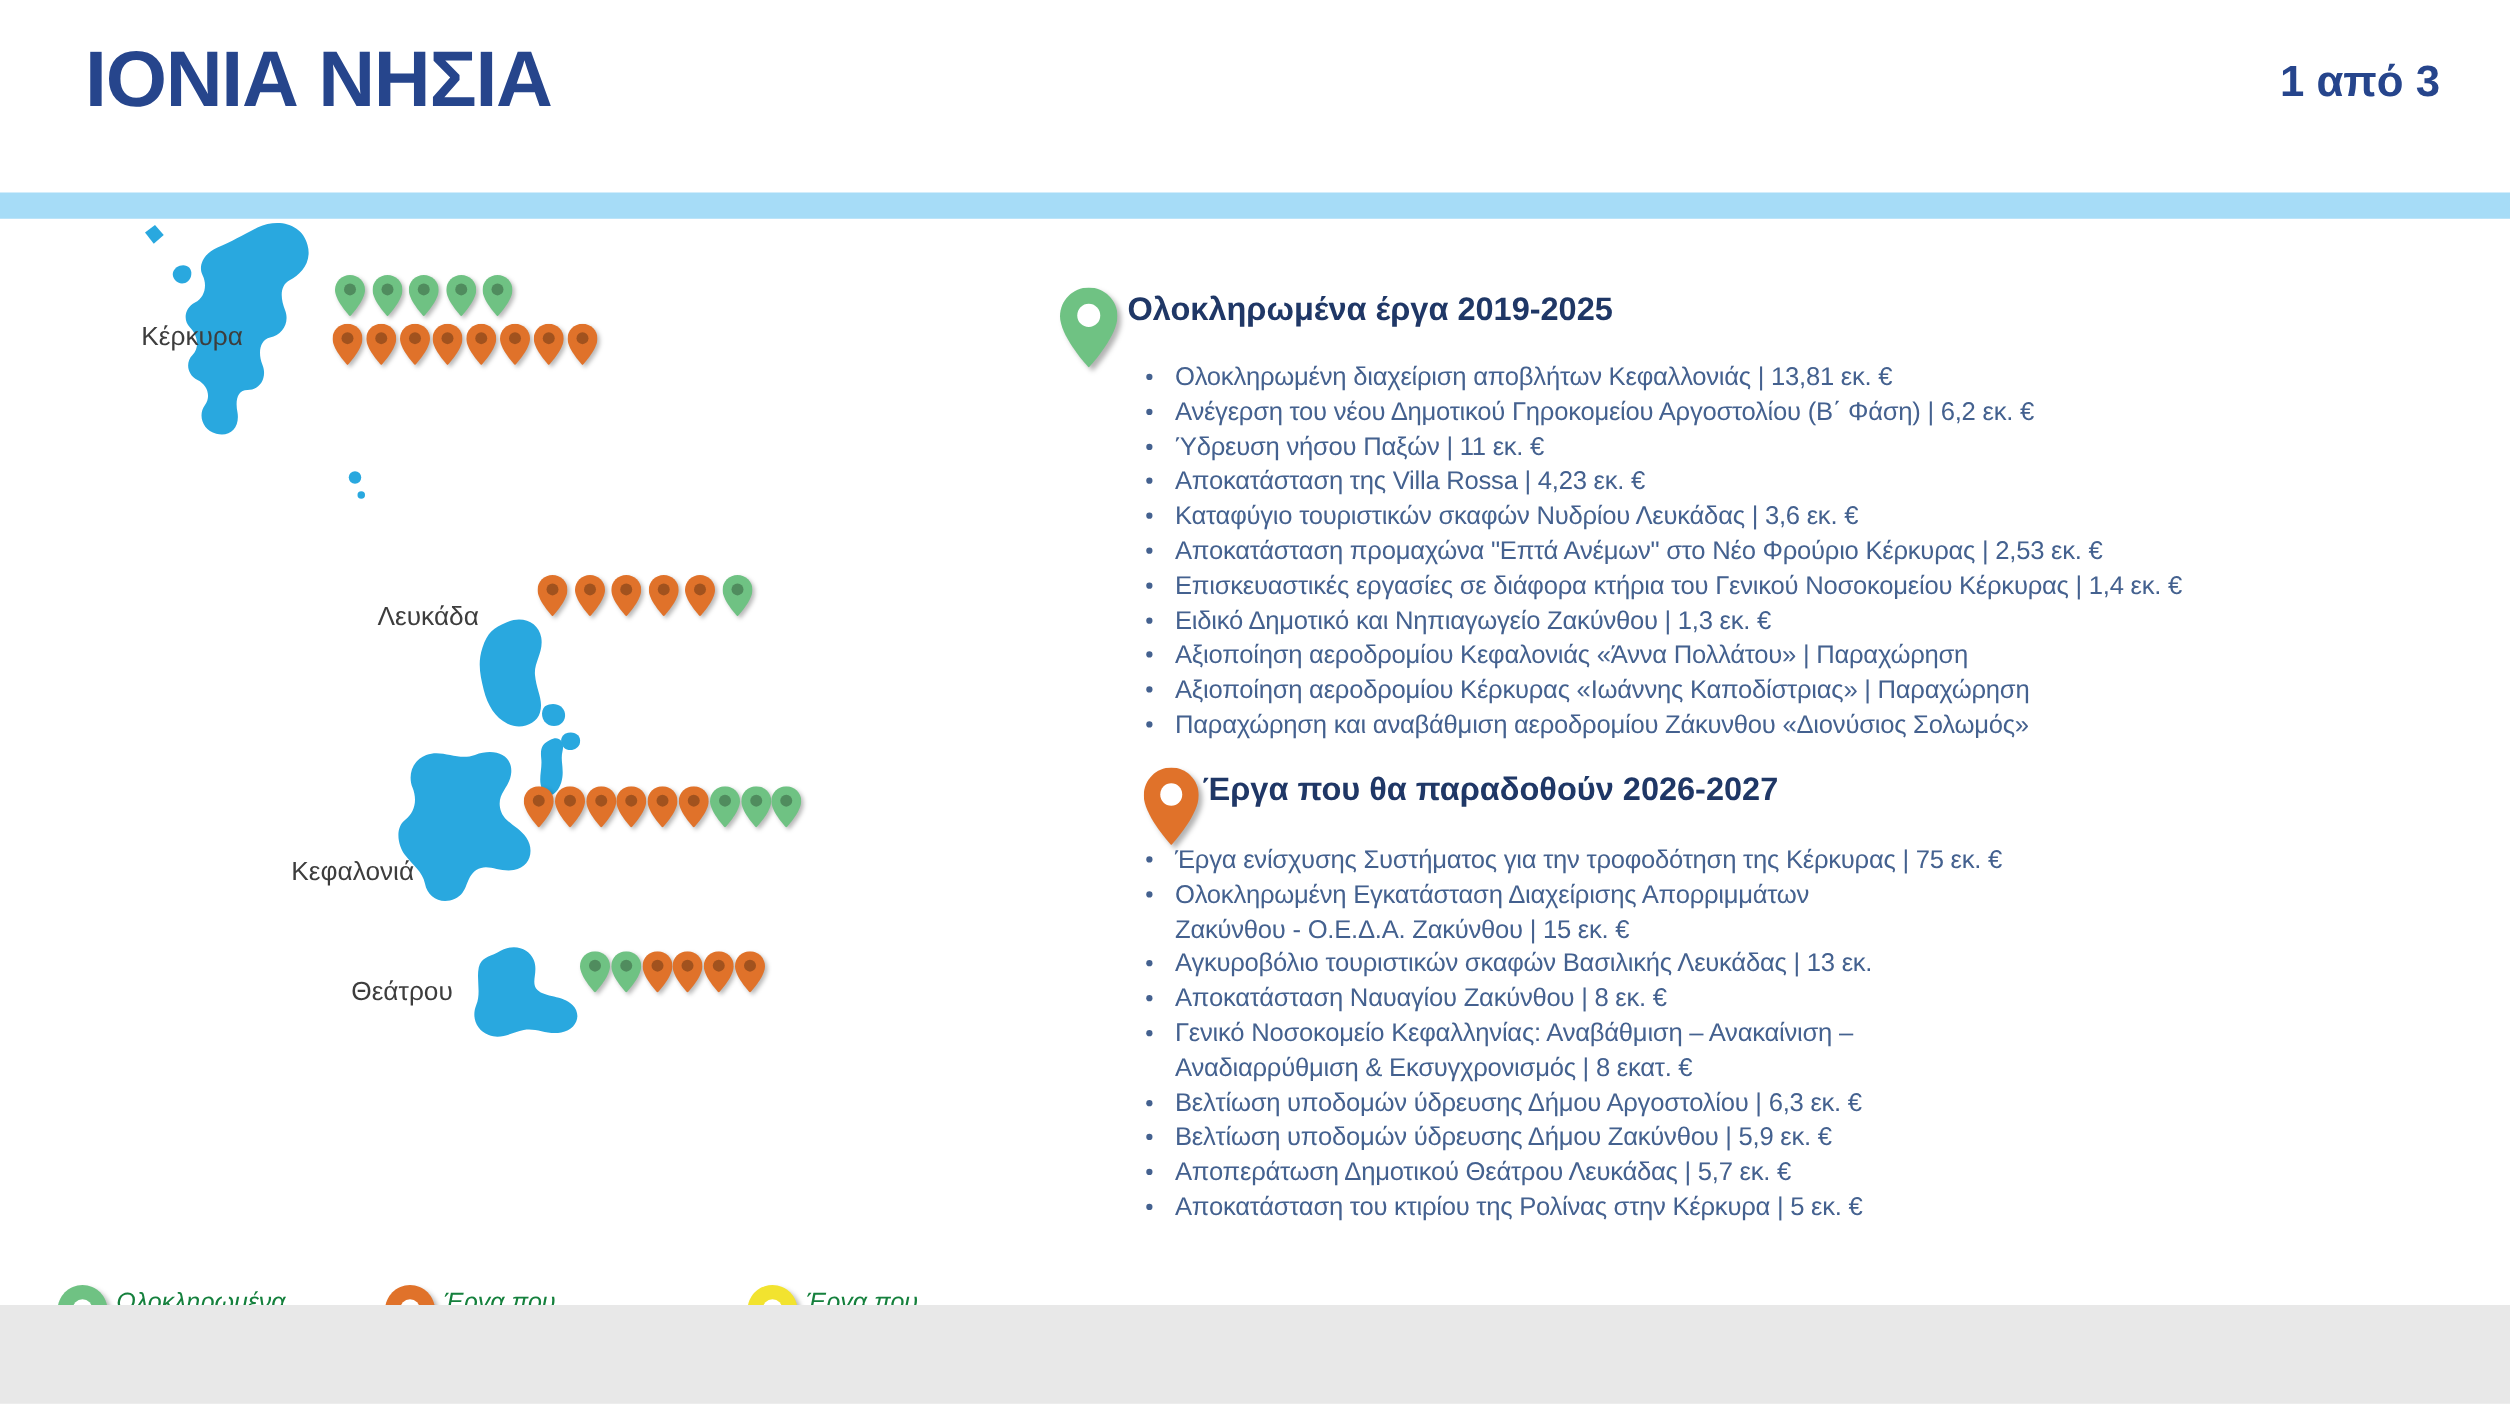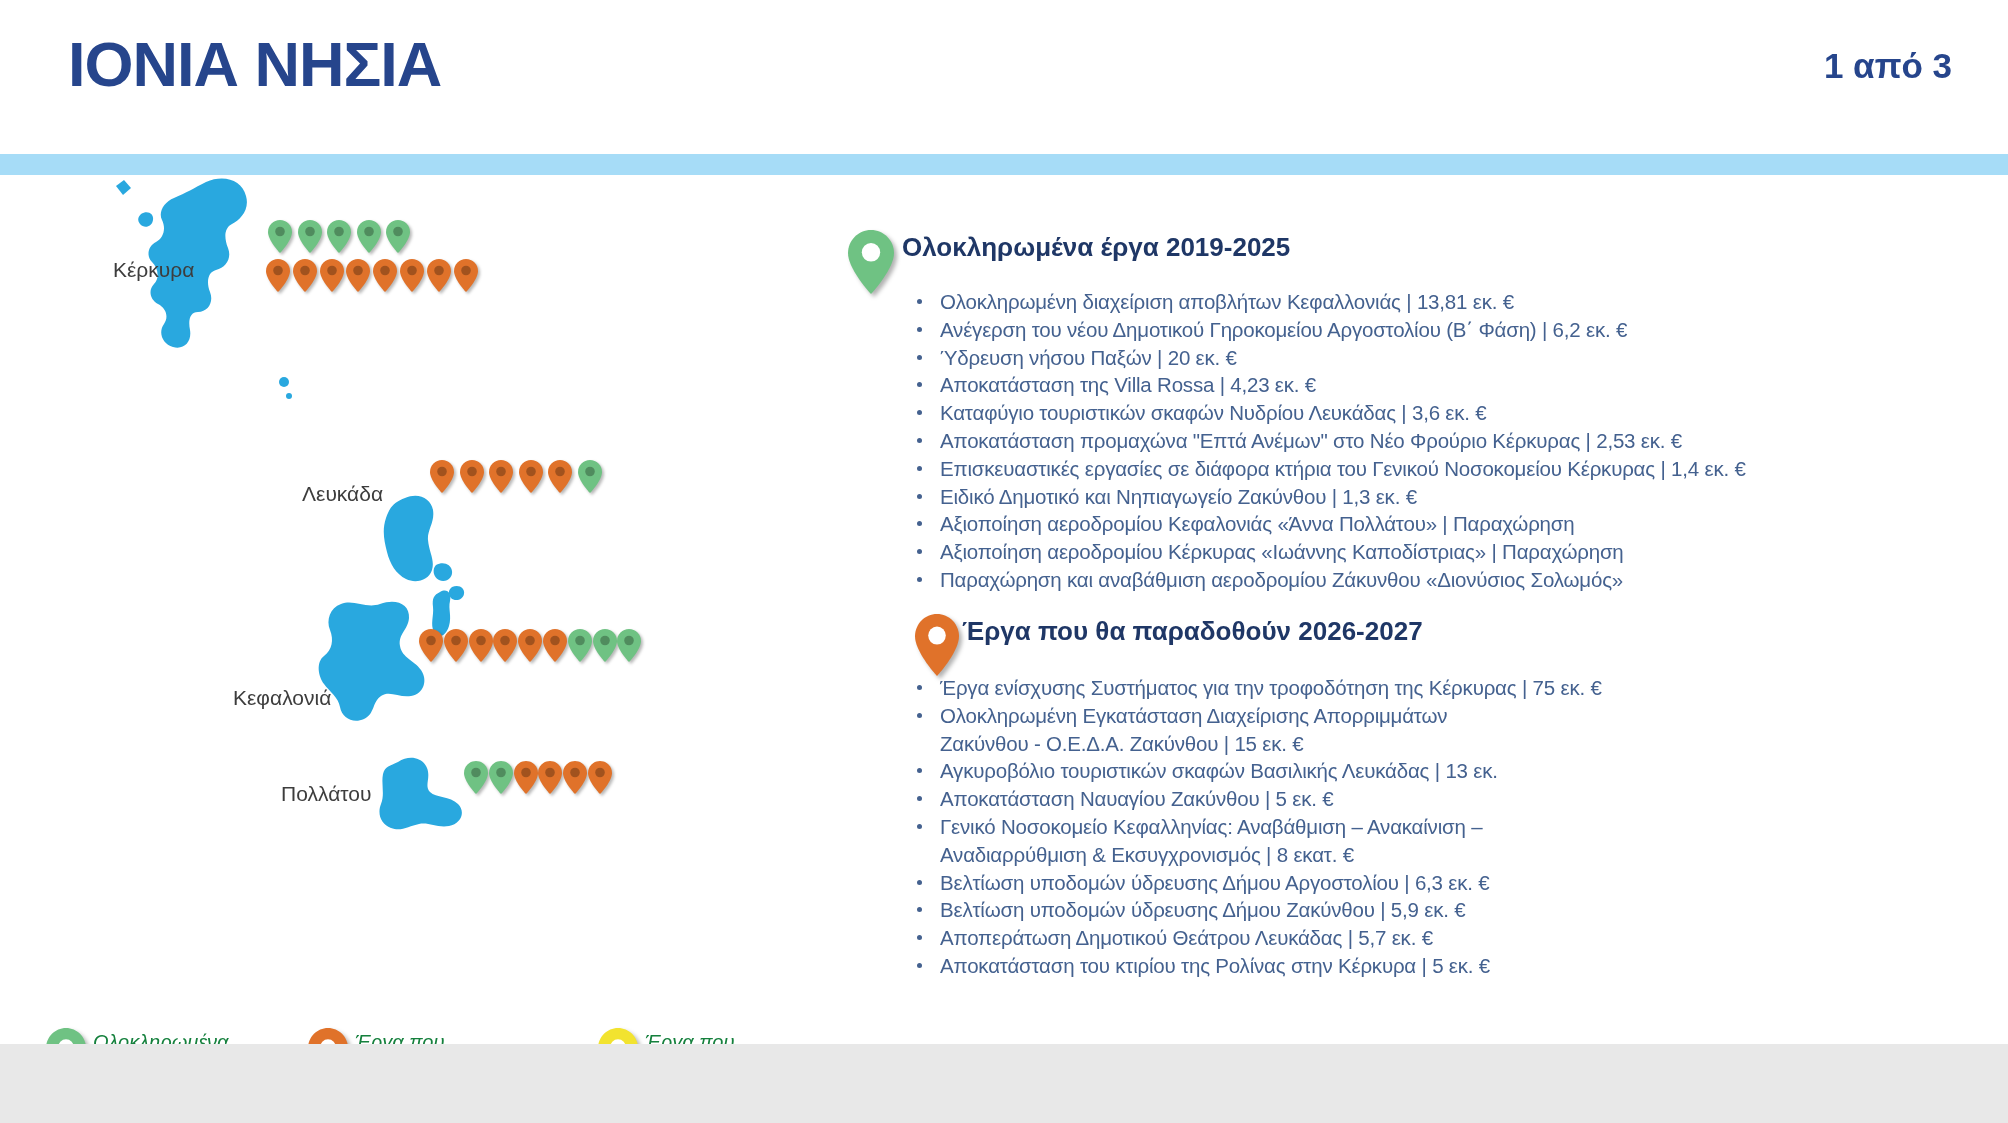--- a/index.html
+++ b/index.html
@@ -87,21 +87,21 @@
       <path d="M436,565 C443,561 451,564 452,571 C453,578 446,583 439,580 C433,577 432,569 436,565 Z"></path>
       <path d="M452,587 C459,584 465,588 464,594 C463,600 455,602 451,598 C448,594 448,590 452,587 Z"></path>
       <path d="M440,592 C447,588 452,593 450,601 C448,609 452,616 449,626 C446,636 438,640 434,632 C430,624 434,616 433,607 C432,598 434,595 440,592 Z"></path>
       <path d="M380,604 C396,598 410,604 409,618 C408,630 398,634 400,646 C402,658 414,660 421,670 C428,680 424,694 411,696 C399,698 390,690 381,696 C372,702 375,714 364,719 C353,724 342,718 340,707 C338,697 330,692 324,684 C318,676 316,662 324,656 C332,650 334,640 330,630 C326,620 330,608 341,604 C354,599 366,609 380,604 Z"></path>
       <path d="M398,762 C410,754 423,758 427,768 C431,778 424,786 430,792 C436,798 450,796 458,804 C466,812 461,824 449,826 C437,828 429,822 419,824 C409,826 401,832 391,828 C381,824 377,814 381,804 C385,794 381,784 383,774 C385,766 390,766 398,762 Z"></path>
     </svg>
 
     <div class="map-label" style="left:113px; top:258px">Κέρκυρα</div>
     <div class="map-label" style="left:302px; top:482px">Λευκάδα</div>
     <div class="map-label" style="left:233px; top:686px">Κεφαλονιά</div>
-    <div class="map-label" style="left:281px; top:782px">Πολλάτου</div>
+    <div class="map-label" style="left:281px; top:782px">Θεάτρου</div>
 
     <div id="map-pins">
         <span class="map-pin" style="left: 268px; top: 220px;">
           <svg viewBox="0 0 24 33" preserveAspectRatio="none">
             <path d="M12 0C5.4 0 0 5.3 0 11.9 0 19.6 10 31 12 33 14 31 24 19.6 24 11.9 24 5.3 18.6 0 12 0Z" fill="#6FC283"></path>
             <circle cx="12" cy="11.5" r="4.8" fill="rgba(0,0,0,0.28)"></circle>
           </svg>
         </span>
         <span class="map-pin" style="left: 297.5px; top: 220px;">
           <svg viewBox="0 0 24 33" preserveAspectRatio="none">
@@ -308,21 +308,21 @@
     <span class="pin-slot">
         <svg viewBox="0 0 24 33" preserveAspectRatio="none">
           <path d="M12 0C5.4 0 0 5.3 0 11.9 0 19.6 10 31 12 33 14 31 24 19.6 24 11.9 24 5.3 18.6 0 12 0Z" fill="#6FC283"></path>
           <circle cx="12" cy="11.5" r="4.8" fill="#ffffff"></circle>
         </svg>
       </span>
     <h2 class="sec-title">Ολοκληρωμένα έργα 2019-2025</h2>
     <ul class="items">
         <li>Ολοκληρωμένη διαχείριση αποβλήτων Κεφαλλονιάς | 13,81 εκ. €</li>
         <li>Ανέγερση του νέου Δημοτικού Γηροκομείου Αργοστολίου (Β΄ Φάση) | 6,2 εκ. €</li>
-        <li>Ύδρευση νήσου Παξών | 20 εκ. €</li>
+        <li>Ύδρευση νήσου Παξών | 11 εκ. €</li>
         <li>Αποκατάσταση της Villa Rossa | 4,23 εκ. €</li>
         <li>Καταφύγιο τουριστικών σκαφών Νυδρίου Λευκάδας | 3,6 εκ. €</li>
         <li>Αποκατάσταση προμαχώνα "Επτά Ανέμων" στο Νέο Φρούριο Κέρκυρας | 2,53 εκ. €</li>
         <li>Επισκευαστικές εργασίες σε διάφορα κτήρια του Γενικού Νοσοκομείου Κέρκυρας | 1,4 εκ. €</li>
         <li>Ειδικό Δημοτικό και Νηπιαγωγείο Ζακύνθου | 1,3 εκ. €</li>
         <li>Αξιοποίηση αεροδρομίου Κεφαλονιάς «Άννα Πολλάτου» | Παραχώρηση</li>
         <li>Αξιοποίηση αεροδρομίου Κέρκυρας «Ιωάννης Καποδίστριας» | Παραχώρηση</li>
         <li>Παραχώρηση και αναβάθμιση αεροδρομίου Ζάκυνθου «Διονύσιος Σολωμός»</li>
       </ul>
   </section>
@@ -333,21 +333,21 @@
           <path d="M12 0C5.4 0 0 5.3 0 11.9 0 19.6 10 31 12 33 14 31 24 19.6 24 11.9 24 5.3 18.6 0 12 0Z" fill="#E0722A"></path>
           <circle cx="12" cy="11.5" r="4.8" fill="#ffffff"></circle>
         </svg>
       </span>
     <h2 class="sec-title">Έργα που θα παραδοθούν 2026-2027</h2>
     <ul class="items">
         <li>Έργα ενίσχυσης Συστήματος για την τροφοδότηση της Κέρκυρας | 75 εκ. €</li>
         <li>Ολοκληρωμένη Εγκατάσταση Διαχείρισης Απορριμμάτων
 Ζακύνθου - Ο.Ε.Δ.Α. Ζακύνθου | 15 εκ. €</li>
         <li>Αγκυροβόλιο τουριστικών σκαφών Βασιλικής Λευκάδας | 13 εκ.</li>
-        <li>Αποκατάσταση Ναυαγίου Ζακύνθου | 5 εκ. €</li>
+        <li>Αποκατάσταση Ναυαγίου Ζακύνθου | 8 εκ. €</li>
         <li>Γενικό Νοσοκομείο Κεφαλληνίας: Αναβάθμιση – Ανακαίνιση –
 Αναδιαρρύθμιση &amp; Εκσυγχρονισμός | 8 εκατ. €</li>
         <li>Βελτίωση υποδομών ύδρευσης Δήμου Αργοστολίου | 6,3 εκ. €</li>
         <li>Βελτίωση υποδομών ύδρευσης Δήμου Ζακύνθου | 5,9 εκ. €</li>
         <li>Αποπεράτωση Δημοτικού Θεάτρου Λευκάδας | 5,7 εκ. €</li>
         <li>Αποκατάσταση του κτιρίου της Ρολίνας στην Κέρκυρα | 5 εκ. €</li>
       </ul>
   </section>
 
   <div class="legend">

